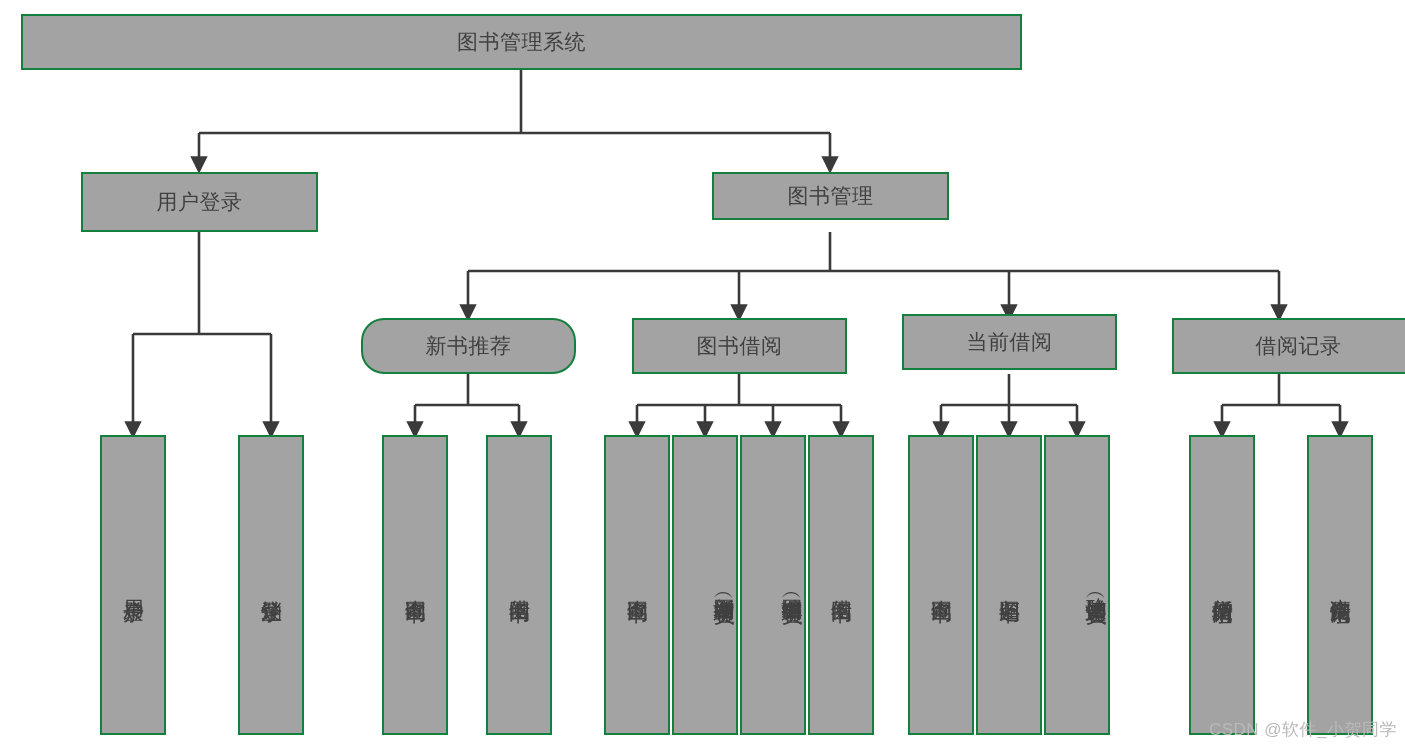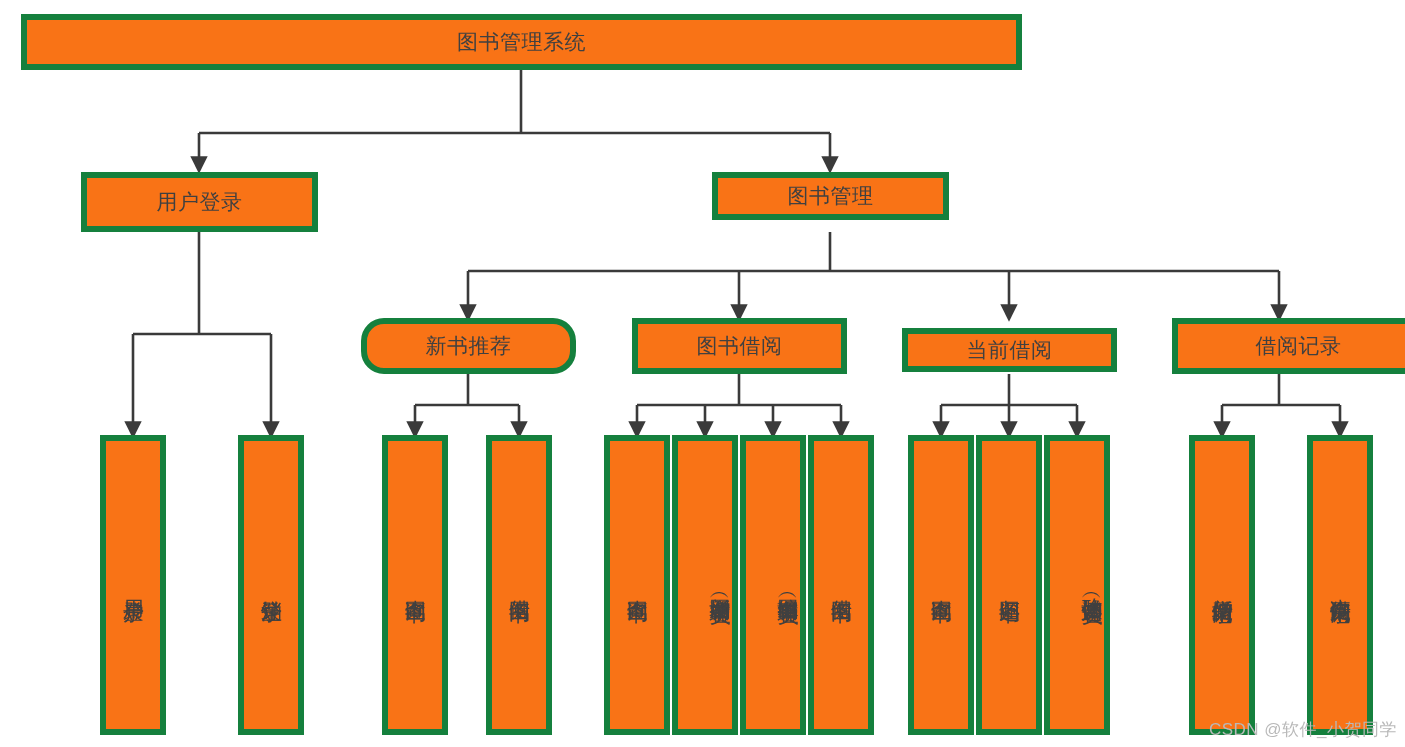--- a/index.html
+++ b/index.html
@@ -21,22 +21,22 @@
     position: absolute;
     left: 0;
     top: 0;
     width: 1405px;
     height: 747px;
     pointer-events: none;
   }
   .node {
     position: absolute;
     box-sizing: border-box;
-    border: 6px solid #15803d;
-    background: #f97316;
+    border: 2px solid #15803d;
+    background: #a3a3a3;
     color: #404040;
     display: flex;
     align-items: center;
     justify-content: center;
     text-align: center;
     line-height: 1.18;
   }
   .node.h {
     font-size: 21px;
     letter-spacing: 0.5px;
@@ -129,21 +129,21 @@
   <div class="node h" style="left:712px; top:172px; width:237px; height:48px;">
     <span>图书管理</span>
   </div>
 
   <div class="node h" style="left:361px; top:318px; width:215px; height:56px;border-radius:23px;">
     <span>新书推荐</span>
   </div>
   <div class="node h" style="left:632px; top:318px; width:215px; height:56px;justify-content:center;">
     <span>图书借阅</span>
   </div>
-  <div class="node h" style="left:902px; top:328px; width:215px; height:44px;font-family:Liberation Serif, serif;">
+  <div class="node h" style="left:902px; top:314px; width:215px; height:56px;font-family:Liberation Serif, serif;">
     <span>当前借阅</span>
   </div>
   <div class="node h" style="left:1172px; top:318px; width:253px; height:56px;">
     <span>借阅记录</span>
   </div>
 
   <div class="node v mid" style="left:100px; top:435px; width:66px; height:300px;">
     <span>用户登录</span>
   </div>
   <div class="node v mid" style="left:238px; top:435px; width:66px; height:300px;">

